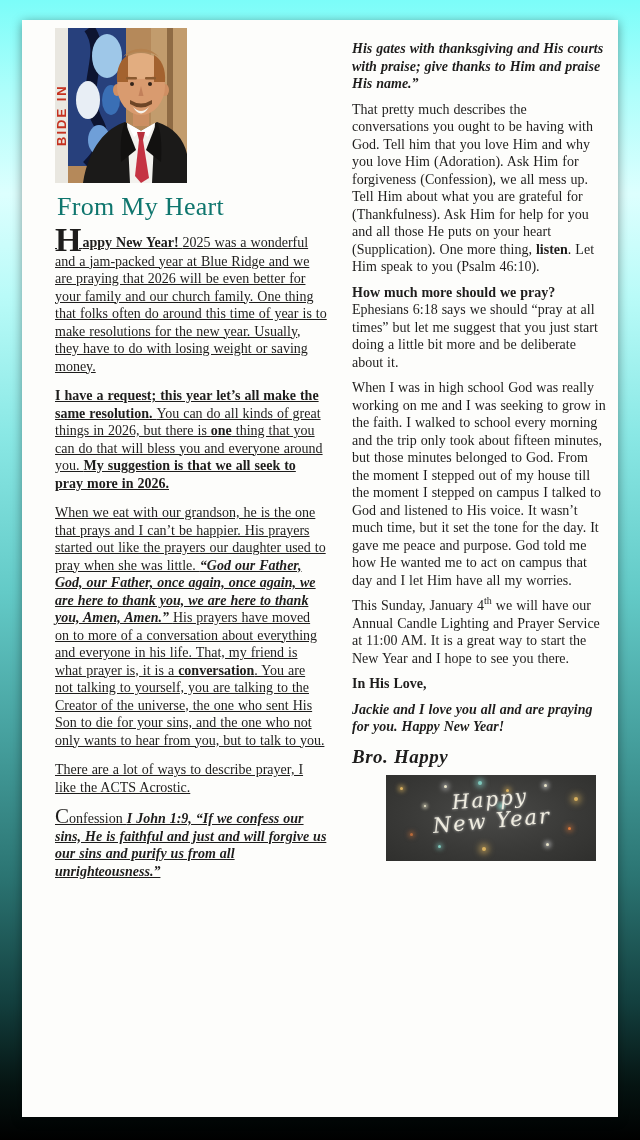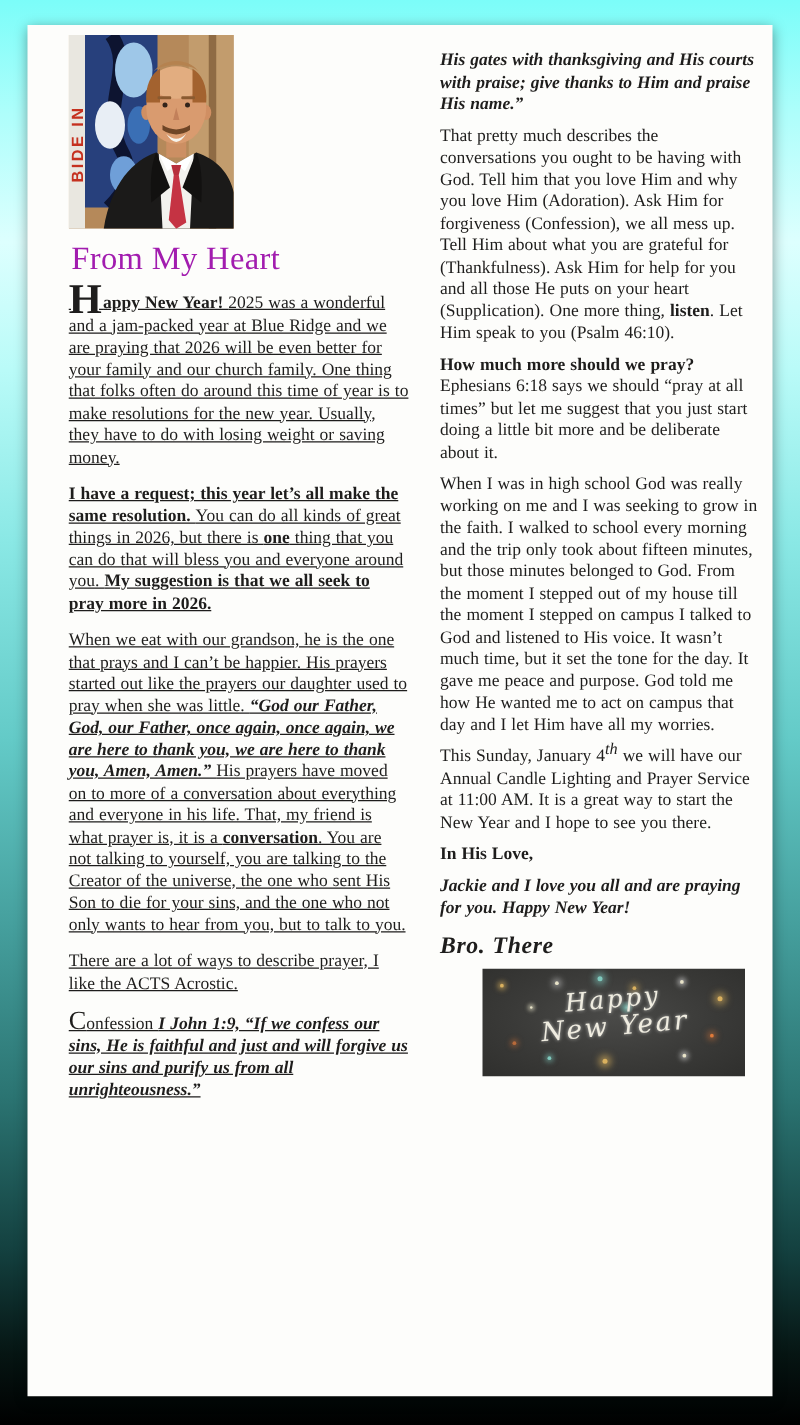--- a/index.html
+++ b/index.html
@@ -22,25 +22,25 @@
   .col-left{left:33px;top:8px;width:272px;}
   .col-right{left:330px;top:20px;width:266px;}
   .col-left .para{margin:0 0 12px 0;text-decoration:underline;}
   .col-right .para{margin:0 11px 8px 0;}
   .para{text-align:left;word-spacing:0.5px;}
   .r-n{font-weight:normal;}
   .r-b{font-weight:bold;}
   .r-bi{font-weight:bold;font-style:italic;}
   .r-dropcap{font-size:34px;font-weight:bold;line-height:26px;vertical-align:-4px;letter-spacing:1px;}
   .r-init{font-size:21px;line-height:16px;}
-  .r-sup{vertical-align:super;font-size:13px;line-height:0;font-style:italic;}
+  .r-sup{vertical-align:super;font-size:10px;line-height:0;}
   .r-sig{font-size:19px;font-weight:bold;font-style:italic;letter-spacing:0.5px;}
   .sig-para{margin-top:12px !important;}
   .photo-wrap{width:132px;height:155px;margin:0 0 15px 0;}
-  .page-title{font-size:26px;font-weight:normal;color:#a21caf;margin:0 0 11px 2px;letter-spacing:0.3px;}
+  .page-title{font-size:26px;font-weight:normal;color:#0f766e;margin:0 0 11px 2px;letter-spacing:0.3px;}
   .greeting{
     width:210px;height:86px;margin:8px 0 0 34px;position:relative;overflow:hidden;
     background:radial-gradient(ellipse at 50% 45%, #4a4a48 0%, #3a3a38 55%, #2f2f2d 100%);
   }
   .greet-text{
     position:absolute;left:0;top:13px;width:100%;text-align:center;
     transform:rotate(-5deg);
     font-family:"DejaVu Serif",serif;font-style:italic;color:#efece0;
     text-shadow:0 0 3px rgba(255,255,250,.65);
   }
@@ -107,21 +107,21 @@
 
     <div class="col col-right">
       <div>
           <p class="para"><span class="r-bi">His gates with thanksgiving and His courts with praise; give thanks to Him and praise His name.”</span></p>
           <p class="para"><span class="r-n">That pretty much describes the conversations you ought to be having with God. Tell him that you love Him and why you love Him (Adoration). Ask Him for forgiveness (Confession), we all mess up. Tell Him about what you are grateful for (Thankfulness). Ask Him for help for you and all those He puts on your heart (Supplication). One more thing, </span><span class="r-b">listen</span><span class="r-n">. Let Him speak to you (Psalm 46:10).</span></p>
           <p class="para"><span class="r-b">How much more should we pray? </span><span class="r-n">Ephesians 6:18 says we should “pray at all times” but let me suggest that you just start doing a little bit more and be deliberate about it.</span></p>
           <p class="para"><span class="r-n">When I was in high school God was really working on me and I was seeking to grow in the faith. I walked to school every morning and the trip only took about fifteen minutes, but those minutes belonged to God. From the moment I stepped out of my house till the moment I stepped on campus I talked to God and listened to His voice. It wasn’t much time, but it set the tone for the day. It gave me peace and purpose. God told me how He wanted me to act on campus that day and I let Him have all my worries.</span></p>
           <p class="para"><span class="r-n">This Sunday, January 4</span><span class="r-sup">th</span><span class="r-n"> we will have our Annual Candle Lighting and Prayer Service at 11:00 AM. It is a great way to start the New Year and I hope to see you there.</span></p>
           <p class="para"><span class="r-b">In His Love,</span></p>
           <p class="para"><span class="r-bi">Jackie and I love you all and are praying for you. Happy New Year!</span></p>
-          <p class="para sig-para"><span class="r-sig">Bro. There</span></p>
+          <p class="para sig-para"><span class="r-sig">Bro. Happy</span></p>
         </div>
       <div class="greeting">
         <span class="sp" style="left:14px;top:12px;width:3px;height:3px;background:#d9b05e;box-shadow:0 0 4px 2px rgba(217,176,94,.6);"></span>
         <span class="sp" style="left:38px;top:30px;width:2px;height:2px;background:#e8e3c8;box-shadow:0 0 3px 2px rgba(232,227,200,.5);"></span>
         <span class="sp" style="left:24px;top:58px;width:3px;height:3px;background:#b86a3a;box-shadow:0 0 4px 2px rgba(184,106,58,.5);"></span>
         <span class="sp" style="left:58px;top:10px;width:3px;height:3px;background:#e8e3c8;box-shadow:0 0 5px 2px rgba(255,255,255,.5);"></span>
         <span class="sp" style="left:92px;top:6px;width:4px;height:4px;background:#7fc9bd;box-shadow:0 0 5px 3px rgba(127,201,189,.55);"></span>
         <span class="sp" style="left:120px;top:14px;width:3px;height:3px;background:#d9b05e;box-shadow:0 0 5px 2px rgba(217,176,94,.6);"></span>
         <span class="sp" style="left:158px;top:9px;width:3px;height:3px;background:#e8e3c8;box-shadow:0 0 4px 2px rgba(255,255,255,.5);"></span>
         <span class="sp" style="left:188px;top:22px;width:4px;height:4px;background:#d9b05e;box-shadow:0 0 6px 3px rgba(217,176,94,.6);"></span>

